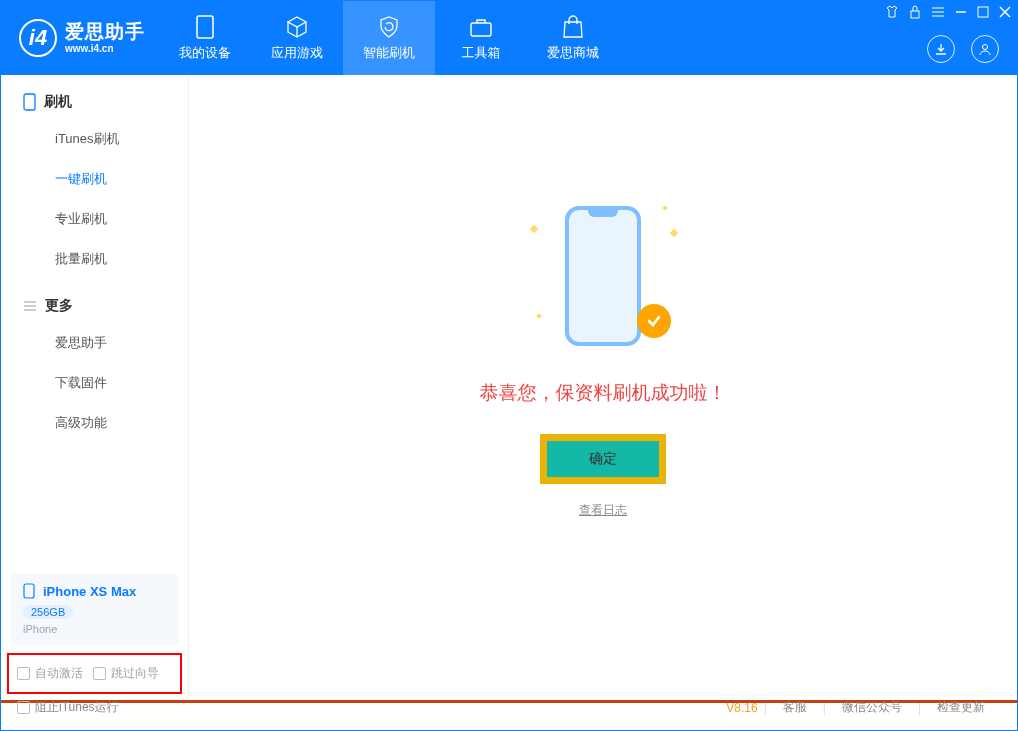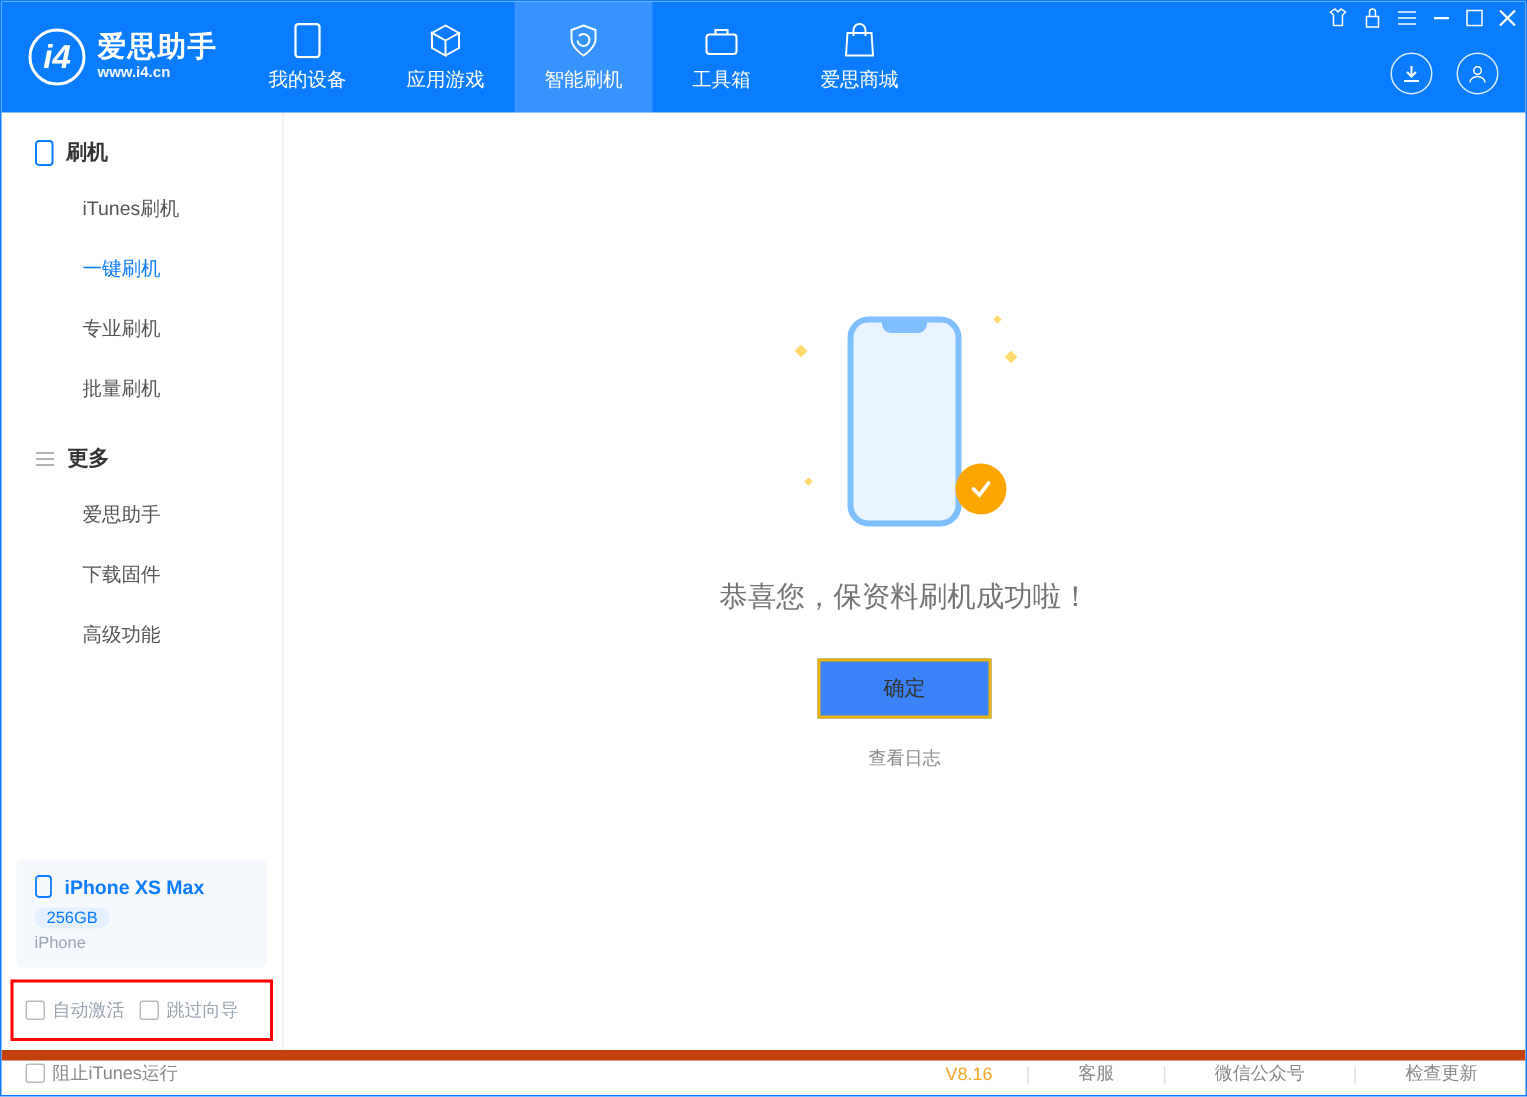--- a/index.html
+++ b/index.html
@@ -44,28 +44,28 @@
 
 
 .main { flex:1; display:flex; flex-direction:column; align-items:center; justify-content:center; padding-bottom:60px; }
 .illus { width:120px; height:160px; position:relative; margin-bottom:24px; }
 .phone-shape { position:absolute; left:22px; top:10px; width:76px; height:140px; border:4px solid #7fbfff; border-radius:14px; background:#eaf4ff; }
 .phone-notch { position:absolute; top:-1px; left:50%; transform:translateX(-50%); width:30px; height:8px; background:#7fbfff; border-radius:0 0 6px 6px; }
 .check-badge { position:absolute; right:-8px; bottom:18px; width:34px; height:34px; background:#ffa500; border-radius:50%; display:flex; align-items:center; justify-content:center; }
 .sparkle { position:absolute; width:6px; height:6px; background:#ffd96b; transform:rotate(45deg); }
 .s1{ left:-12px; top:30px; } .s2{ right:-14px; top:34px; } .s3{ left:-6px; bottom:38px; width:4px; height:4px; } .s4{ right:-4px; top:10px; width:4px; height:4px; }
 
-.msg { font-size:19px; color:#737373; margin-bottom:28px; }
-.btn-ok { border:2px solid #eab308; background:#3b82f6; padding:9px 42px; font-size:14px; color:#333; cursor:pointer; margin-bottom:18px; }
-.link-log { font-size:12px; color:#888; cursor:pointer; }
-
-
-.footer { height:16px; border-top:7px solid #c2410c; display:flex; align-items:flex-start; padding:0 16px; font-size:12px; color:#888; }
+.msg { font-size:19px; color:#ef4444; margin-bottom:28px; }
+.btn-ok { border:7px solid #eab308; background:#14b8a6; padding:9px 42px; font-size:14px; color:#333; cursor:pointer; margin-bottom:18px; }
+.link-log { font-size:12px; color:#888; text-decoration:underline; cursor:pointer; }
+
+
+.footer { height:16px; border-top:3px solid #c2410c; display:flex; align-items:flex-end; padding:0 16px; font-size:12px; color:#888; }
 .footer .chk { color:#888; }
-.footer-right { margin-left:auto; display:flex; align-items:center; gap:16px; }
+.footer-right { margin-left:auto; display:flex; align-items:center; gap:0; }
 .footer-link { color:#888; cursor:pointer; padding:0 16px; }
 .footer-sep { color:#ddd; }
 .ver { color:#f5a623; margin-right:6px; }
 </style>
 </head>
 <body>
 
 <div class="header">
   <div class="logo-block">
     <div class="logo-circle">i4</div>

